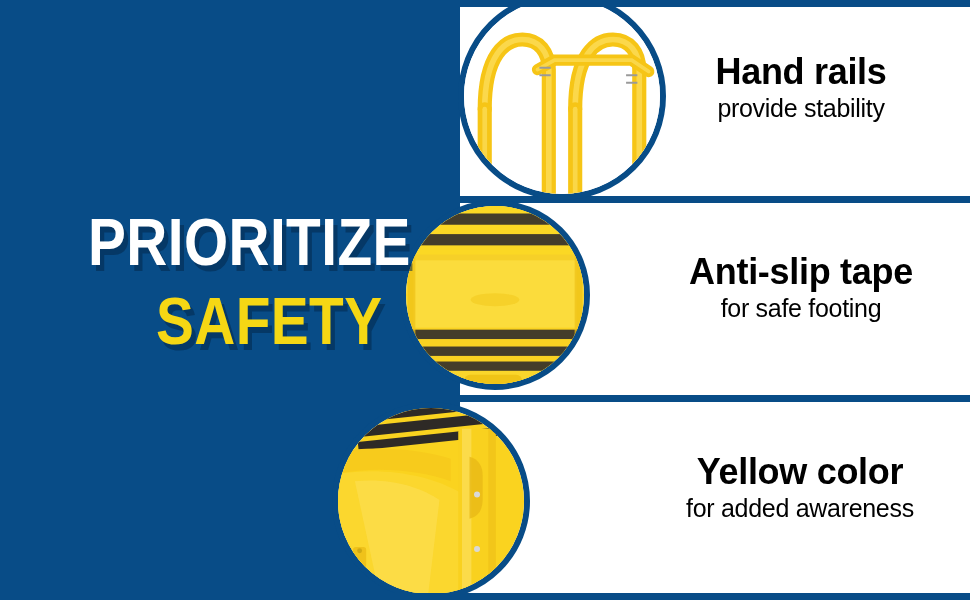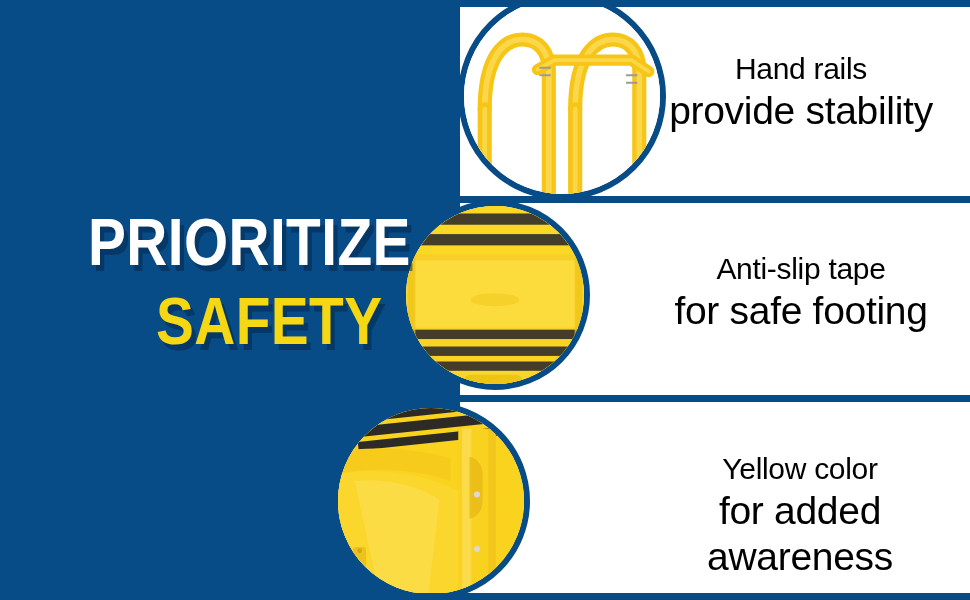--- a/index.html
+++ b/index.html
@@ -93,27 +93,27 @@
 
   
   .feature-text {
     position: absolute;
     width: 330px;
     text-align: center;
     color: #000000;
     user-select: none;
   }
   .feature-title {
-    font-size: 30px;
-    font-weight: 400;
+    font-size: 36px;
+    font-weight: 700;
     line-height: 1.12;
     letter-spacing: -0.3px;
   }
   .feature-sub {
-    font-size: 39px;
+    font-size: 25px;
     font-weight: 400;
     line-height: 1.18;
     letter-spacing: -0.3px;
     margin-top: 2px;
   }
 
   .ft1 { left: 636px; top: 52px; }
   .ft2 { left: 636px; top: 252px; }
   .ft3 { left: 630px; top: 452px; width: 340px; }
 </style>

